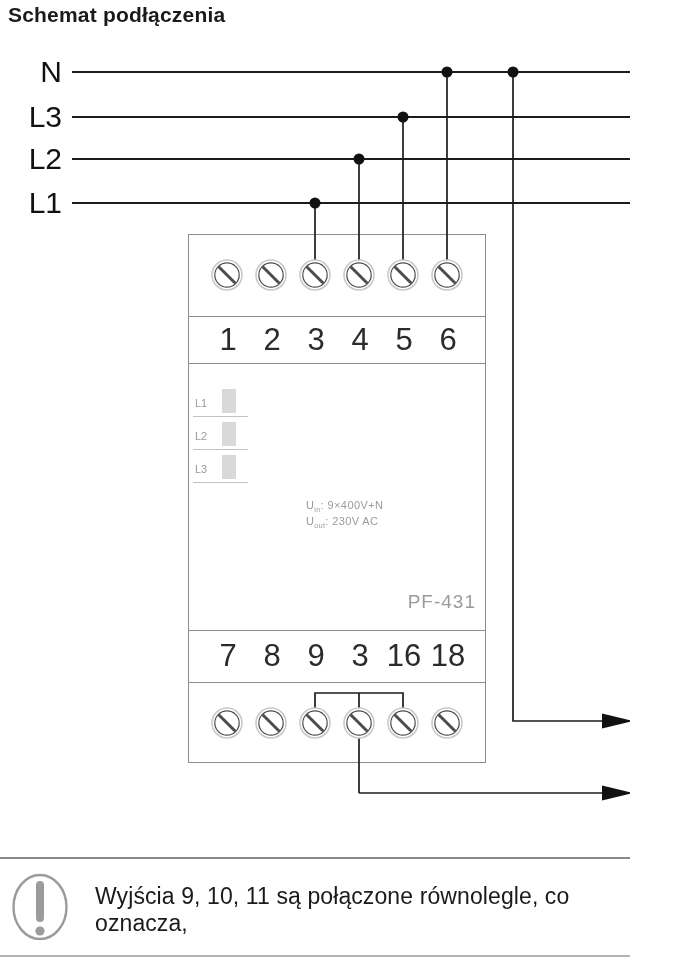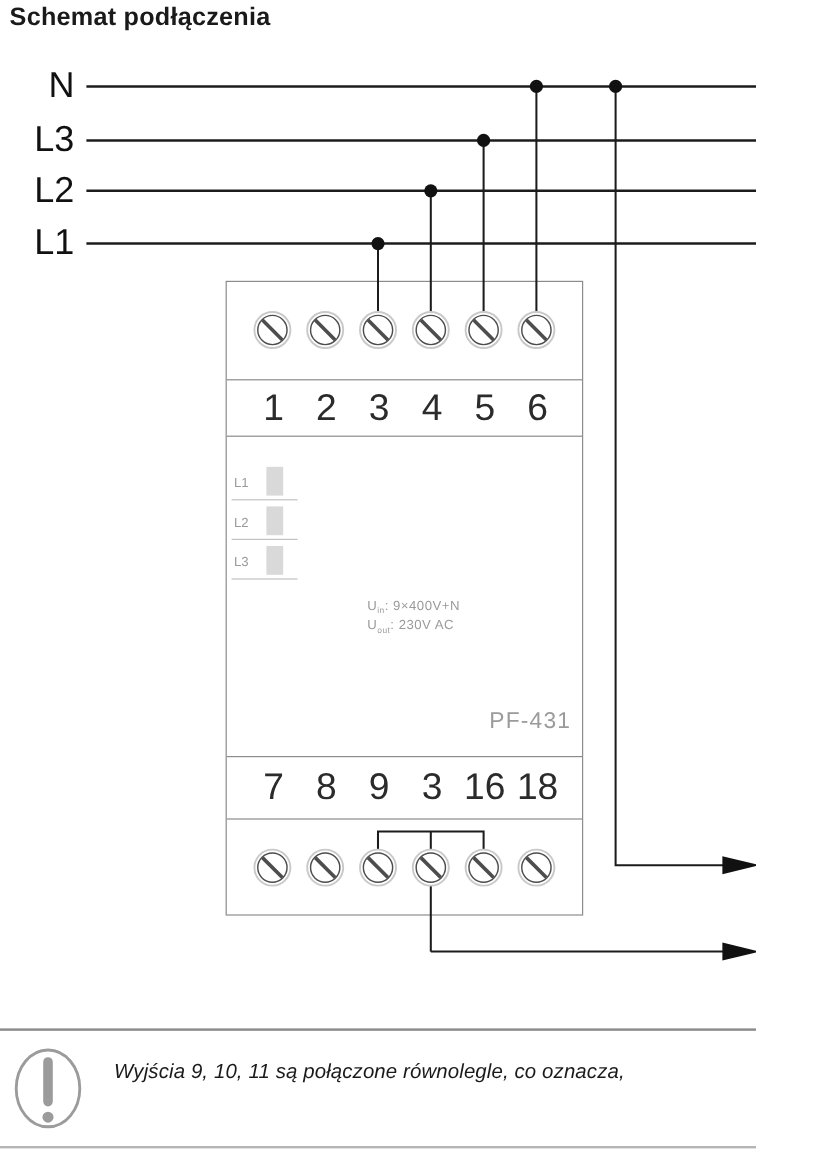--- a/index.html
+++ b/index.html
@@ -24,21 +24,21 @@
   .led-underline{position:absolute;left:4px;width:55px;height:0;border-top:1px solid #c2c2c2;}
   .ledlab1{top:162px;} .ledlab2{top:195px;} .ledlab3{top:228px;}
   .ledwin1{top:154px;} .ledwin2{top:187px;} .ledwin3{top:220px;}
   .ledline1{top:181px;} .ledline2{top:214px;} .ledline3{top:247px;}
   .spec{position:absolute;left:117px;font-size:11px;color:#9b9b9b;letter-spacing:.4px;}
   .spec1{top:264px;} .spec2{top:280px;}
   .spec sub{font-size:7px;}
   .model{position:absolute;right:9px;top:356px;font-size:19px;color:#9b9b9b;letter-spacing:1px;}
   .out-label{left:646px;font-size:30px;line-height:38px;color:#111;}
   .out-n{top:702px;} .out-l{top:774px;}
-  .note-line{left:95px;font-size:17px;color:#1a1a1a;letter-spacing:.1px;font-style:italic;}
+  .note-line{left:95px;font-size:23px;color:#1a1a1a;letter-spacing:.1px;}
   .note1{top:883px;} .note2{top:911px;}
   .note-divider{left:0;top:857px;width:700px;height:2px;background:#8a8a8a;}
   .bottom-border{left:0;top:955px;width:700px;height:2px;background:#b5b5b5;}
   svg.overlay{position:absolute;left:0;top:0;pointer-events:none;}
 </style>
 </head>
 <body>
 
 <div class="stage">
 

